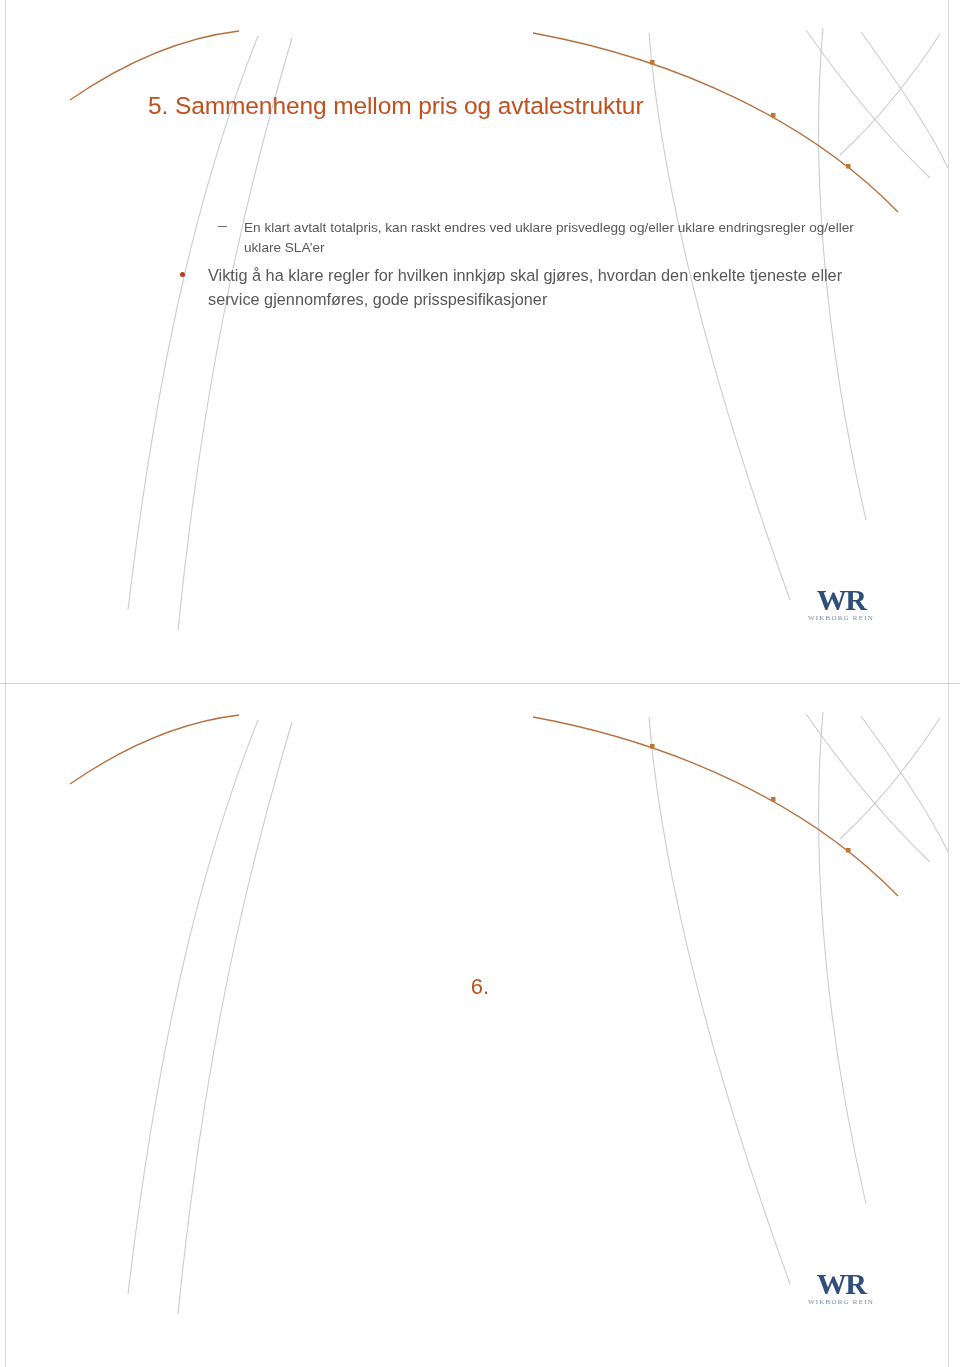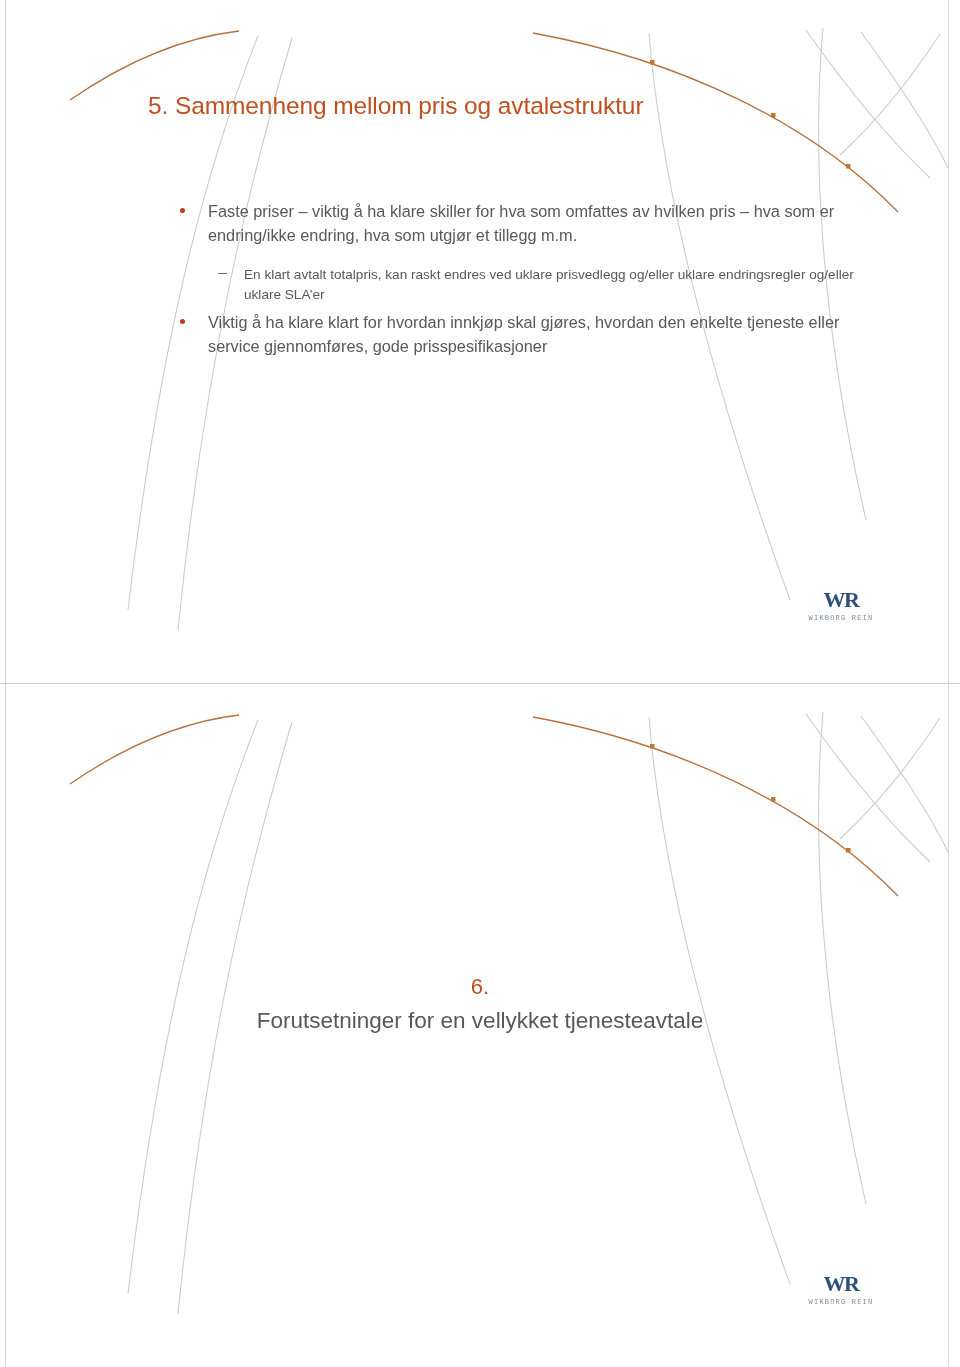--- a/index.html
+++ b/index.html
@@ -140,33 +140,33 @@
 
   
   .logo {
     position: absolute;
     width: 96px;
     text-align: center;
   }
   .logo-top { left: 793px; top: 586px; }
   .logo-bottom { left: 793px; top: 1270px; }
   .logo-mark {
-    font-size: 22px;
+    font-size: 30px;
     letter-spacing: -1.5px;
     color: #2F4F7A;
     line-height: 27px;
     font-family: "Liberation Serif", serif;
     font-weight: bold;
   }
   .logo-name {
     font-size: 7px;
     letter-spacing: 1.2px;
     color: #7d8ba0;
     line-height: 10px;
-    font-family: Liberation Mono, monospace;
+    font-family: Liberation Serif, serif;
     text-align: center;
   }
 </style>
 </head>
 <body>
 
 <div class="page">
 
   <div class="page-border-left"></div>
   <div class="page-border-right"></div>
@@ -194,33 +194,29 @@
         <rect x="650" y="60" width="4.5" height="4.5"></rect>
         <rect x="771" y="113" width="4.5" height="4.5"></rect>
         <rect x="846" y="164" width="4.5" height="4.5"></rect>
       </g>
     </svg>
 
     <div class="slide-title">5. Sammenheng mellom pris og avtalestruktur</div>
 
     <div class="body-block">
 
-      <div class="bullet-row">
-        <span class="bullet-dot"></span>
-        <div class="bullet-text">Faste priser – viktig å ha klare skiller for hva som omfattes av hvilken pris – hva som er endring/ikke endring, hva som utgjør et tillegg m.m.</div>
-      </div>
 
       <div class="subbullet-row">
         <span class="subbullet-dash"></span>
         <div class="subbullet-text">En klart avtalt totalpris, kan raskt endres ved uklare prisvedlegg og/eller uklare endringsregler og/eller uklare SLA’er</div>
       </div>
 
       <div class="bullet-row">
         <span class="bullet-dot"></span>
-        <div class="bullet-text">Viktig å ha klare klart for hvordan innkjøp skal gjøres, hvordan den enkelte tjeneste eller service gjennomføres, gode prisspesifikasjoner</div>
+        <div class="bullet-text">Viktig å ha klare regler for hvilken innkjøp skal gjøres, hvordan den enkelte tjeneste eller service gjennomføres, gode prisspesifikasjoner</div>
       </div>
 
 
     </div>
 
     <div class="logo logo-top">
       <div class="logo-mark">WR</div>
       <div class="logo-name">WIKBORG REIN</div>
     </div>
 
@@ -246,21 +242,20 @@
       </g>
       <g fill="#C2762F">
         <rect x="650" y="60" width="4.5" height="4.5"></rect>
         <rect x="771" y="113" width="4.5" height="4.5"></rect>
         <rect x="846" y="164" width="4.5" height="4.5"></rect>
       </g>
     </svg>
 
     <div class="closing-block">
       <div class="closing-number">6.</div>
-      <div class="closing-title">Forutsetninger for en vellykket tjenesteavtale</div>
     </div>
 
     <div class="logo logo-bottom" style="top:586px">
       <div class="logo-mark">WR</div>
       <div class="logo-name">WIKBORG REIN</div>
     </div>
 
   </div>
 
 </div>

